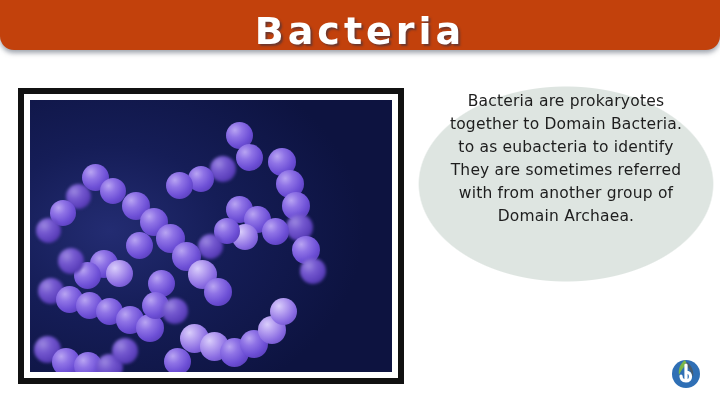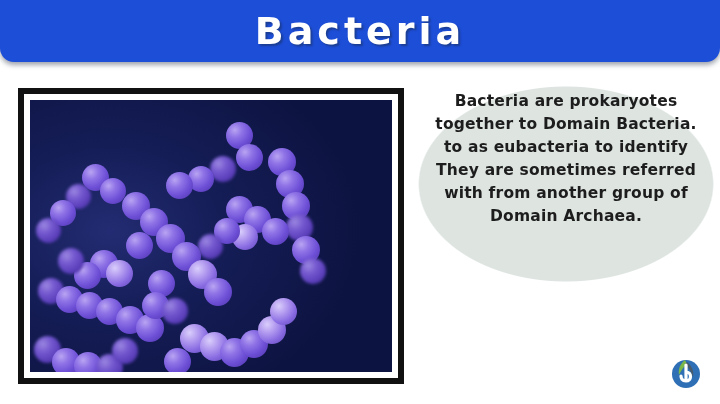--- a/index.html
+++ b/index.html
@@ -14,22 +14,22 @@
     font-family: "DejaVu Sans", sans-serif;
     position: relative;
   }
 
   
   .header-bar {
     position: absolute;
     left: 0;
     top: 0;
     width: 720px;
-    height: 62px;
-    background: #1d4ed8;
+    height: 50px;
+    background: #c2410c;
     border-bottom-left-radius: 14px;
     border-bottom-right-radius: 14px;
     box-shadow: 0 3px 5px rgba(80,90,105,0.55);
     z-index: 5;
   }
   .header-title {
     position: absolute;
     left: 0;
     top: 0;
     width: 720px;
@@ -152,21 +152,20 @@
     left: 6px;
     top: 14px;
     width: 296px;
     text-align: center;
     color: #1d1d1d;
     font-family: "DejaVu Sans", sans-serif;
     font-size: 15.5px;
     line-height: 23px;
     letter-spacing: 0.2px;
     z-index: 2;
-    font-weight: bold;
   }
 
   .caption-text {
     position: absolute;
     left: 6px;
     top: 218px;
     width: 288px;
     text-align: center;
     color: #111111;
     font-family: "DejaVu Sans", sans-serif;

